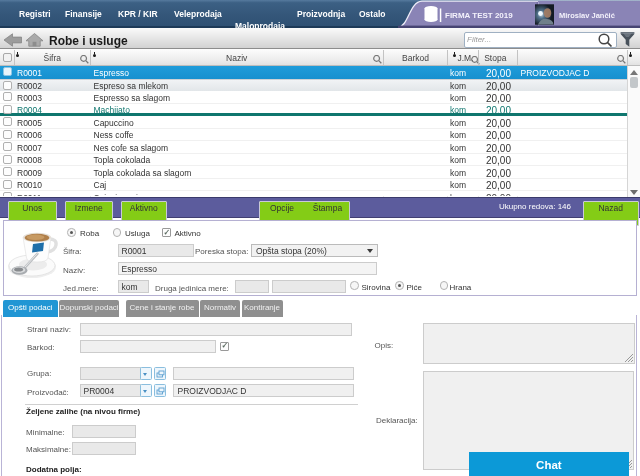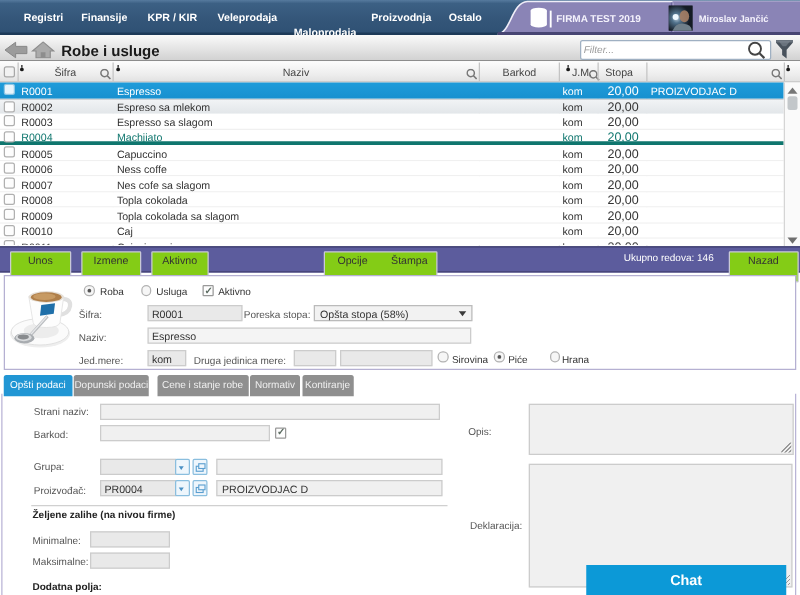--- a/index.html
+++ b/index.html
@@ -273,21 +273,21 @@
   <span class="flbl" style="left:121px;top:8px;color:#333;">Usluga</span>
   <span class="ckb on" style="left:158px;top:7px;"></span>
   <span class="flbl" style="left:170.5px;top:8px;color:#333;">Aktivno</span>
 
   <span class="flbl" style="left:59px;top:26px;">Šifra:</span>
   <div class="inp" style="left:114px;top:23px;width:75.5px;height:13px;background:#e9e9e9;">
       <span class="txt9" style="position:absolute;left:2.5px;top:1px;">R0001</span>
     </div>
   <span class="flbl" style="left:191px;top:26px;">Poreska stopa:</span>
   <div class="inp" style="left:247px;top:23px;width:126.5px;height:13px;background:#f2f2f2;border-color:#bbb;">
-    <span class="txt9" style="position:absolute;left:4px;top:1px;">Opšta stopa (58%)</span>
+    <span class="txt9" style="position:absolute;left:4px;top:1px;">Opšta stopa (20%)</span>
     <span class="caret" style="right:4px;top:4px;"></span>
   </div>
   <span class="flbl" style="left:59px;top:44.5px;">Naziv:</span>
   <div class="inp" style="left:114px;top:41px;width:258.5px;height:13px;background:#f4f4f4;">
       <span class="txt9" style="position:absolute;left:2.5px;top:1px;">Espresso</span>
     </div>
   <span class="flbl" style="left:59px;top:62.5px;">Jed.mere:</span>
   <div class="inp" style="left:114px;top:59px;width:31px;height:13px;background:#e9e9e9;">
       <span class="txt9" style="position:absolute;left:2.5px;top:1px;">kom</span>
     </div>

